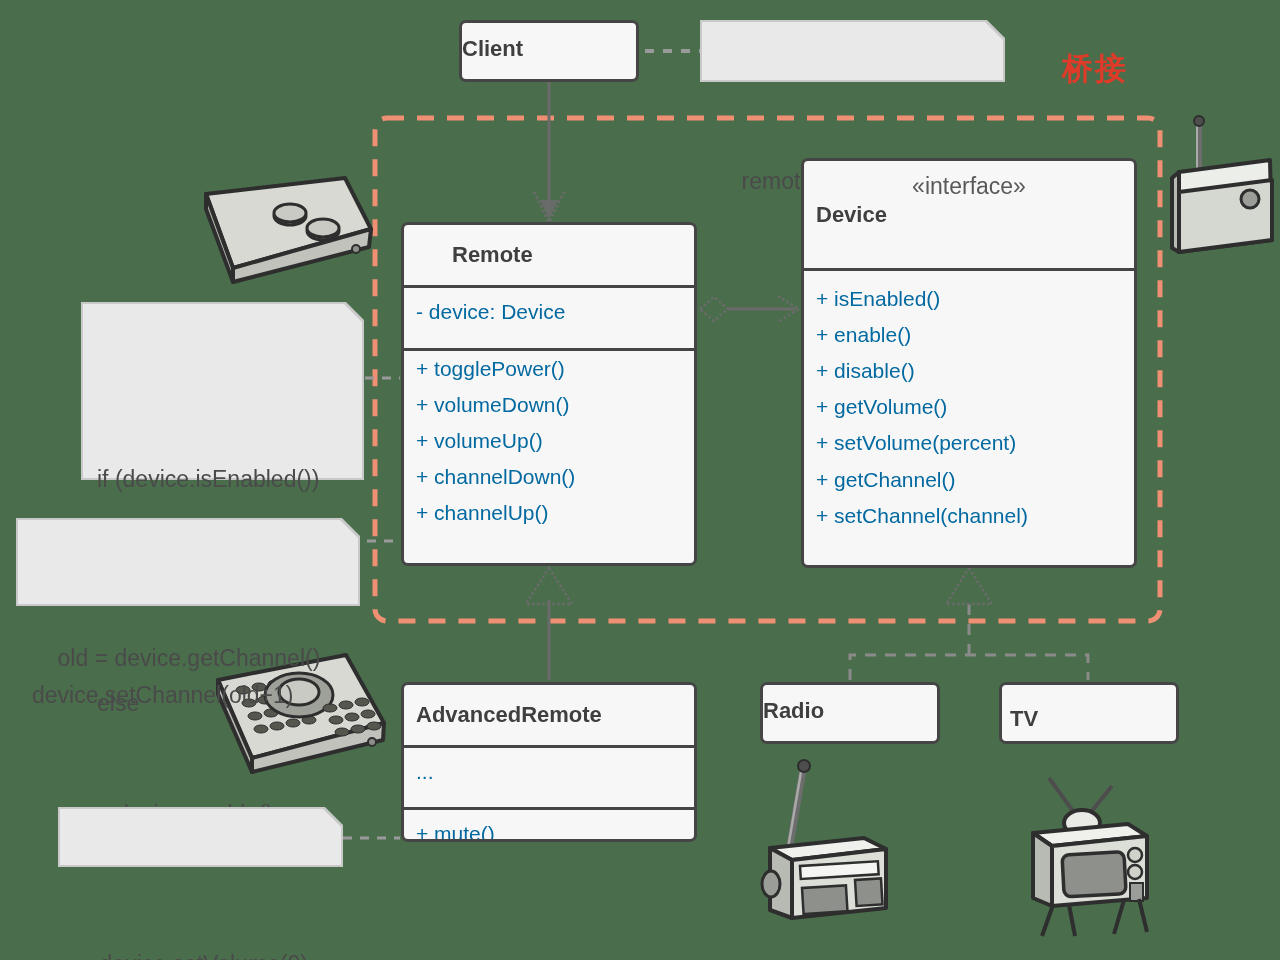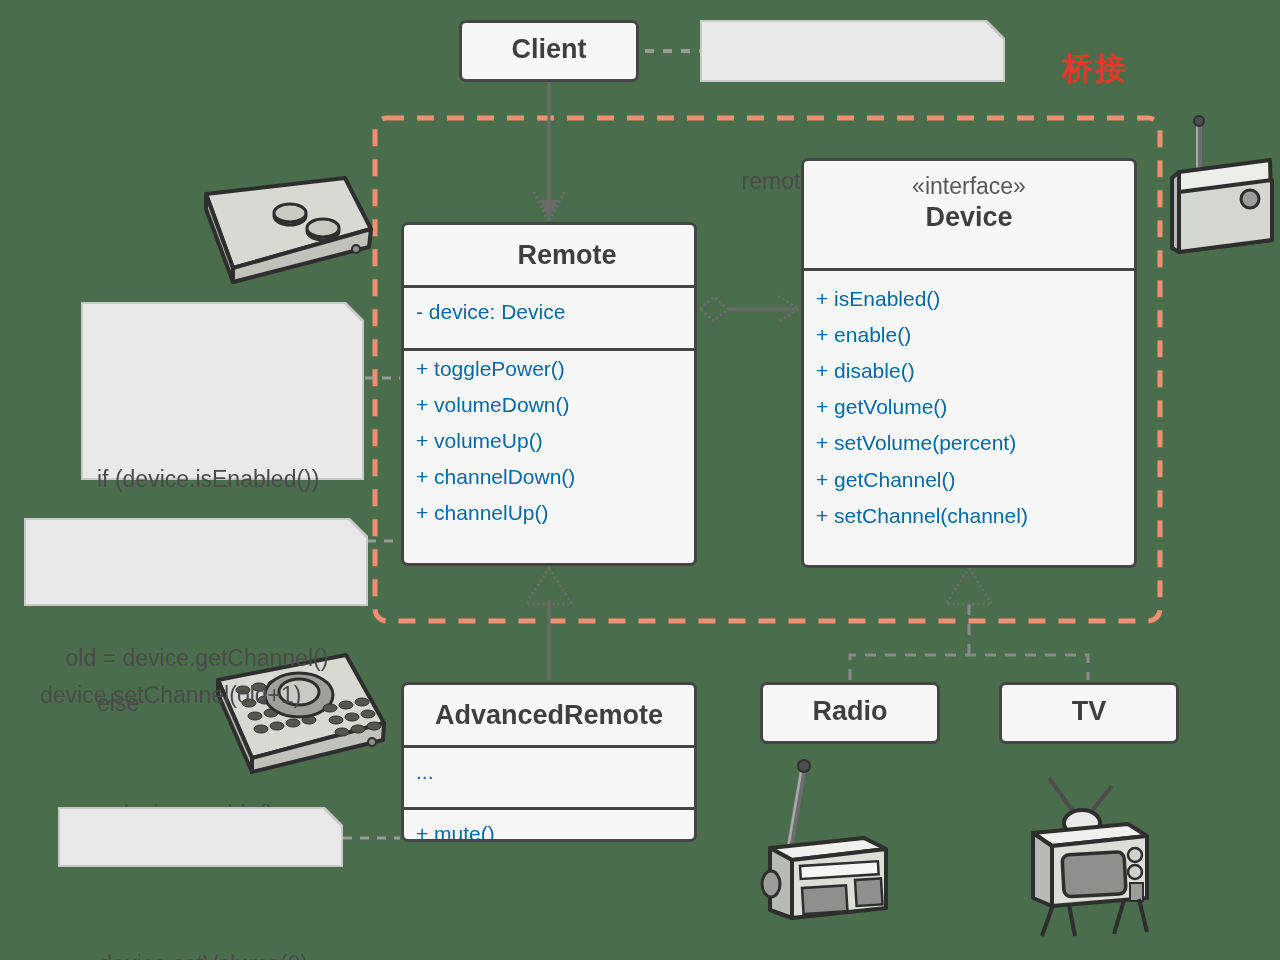--- a/index.html
+++ b/index.html
@@ -20,24 +20,24 @@
     border-radius:7px;
     box-sizing:border-box;
     overflow:hidden;
   }
   .umlbox .sec{
     box-sizing:border-box;
     padding:6px 12px;
   }
   .umlbox .sec + .sec{border-top:3px solid #454545;}
   .title{
-    text-align:center;
+    text-align:left;
     font-weight:bold;
     color:#3f3f3f;
-    font-size:27px;
+    font-size:22px;
     line-height:1.25;
   }
   .stereo{
     text-align:center;
     color:#595959;
     font-size:23px;
     font-weight:normal;
     line-height:1.2;
   }
   .member{
@@ -264,21 +264,21 @@
 
   <div class="note" style="left:81px;top:302px;width:283px;height:178px;">
     <span class="fold"></span>
     <span class="fold2"></span>
     <div><b>if</b><span> (device.isEnabled())</span></div>
     <div>   device.disable()</div>
     <div><b>else</b></div>
     <div>   device.enable()</div>
   </div>
 
-  <div class="note" style="left:24px;top:518px;width:344px;height:88px;">
+  <div class="note" style="left:16px;top:518px;width:344px;height:88px;">
     <span class="fold"></span>
     <span class="fold2"></span>
     <span>old = device.getChannel()
 device.setChannel(old+1)</span>
   </div>
 
   <div class="note" style="left:58px;top:807px;width:285px;height:60px;line-height:42px;">
     <span class="fold"></span>
     <span class="fold2"></span>
     <span>device.setVolume(0)</span>
@@ -292,16 +292,16 @@
     <div class="sec">
       <div class="member">+ mute()</div>
     </div>
   </div>
 
   <div class="umlbox" style="left:760px;top:682px;width:180px;height:62px;">
     <div class="sec title" style="line-height:52px;padding:0;">Radio</div>
   </div>
 
   <div class="umlbox" style="left:999px;top:682px;width:180px;height:62px;">
-    <div class="sec title" style="line-height:52px;padding:0;">TV</div>
+    <div class="sec title" style="line-height:52px;padding:8px;">TV</div>
   </div>
 
 </div>
 
 </body></html>

